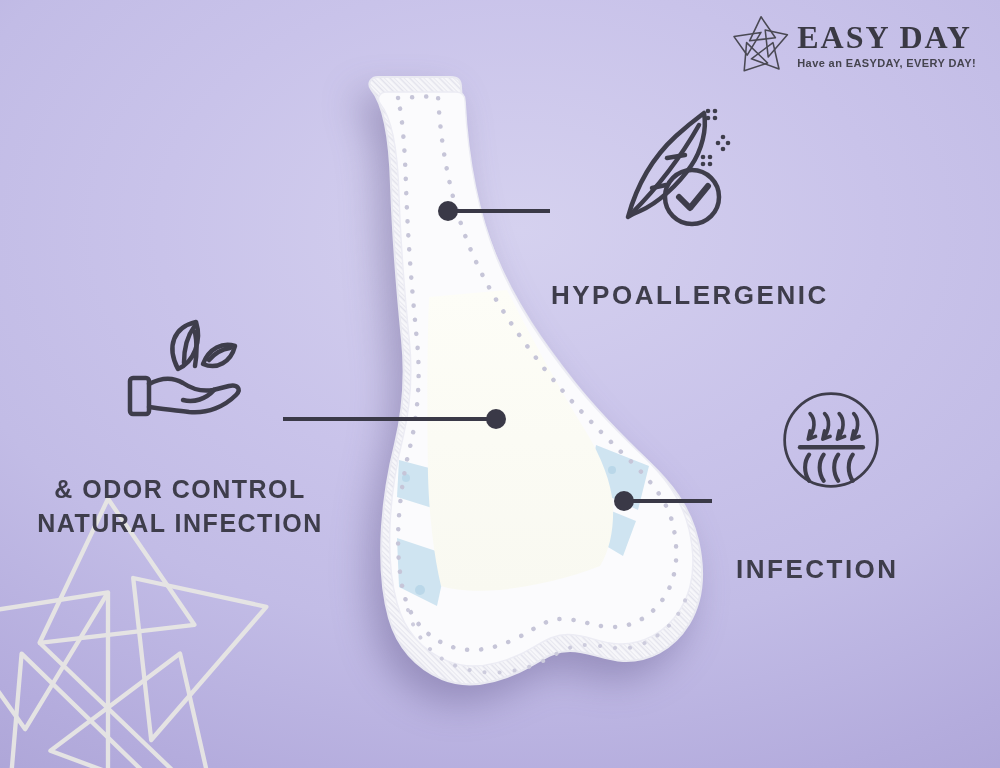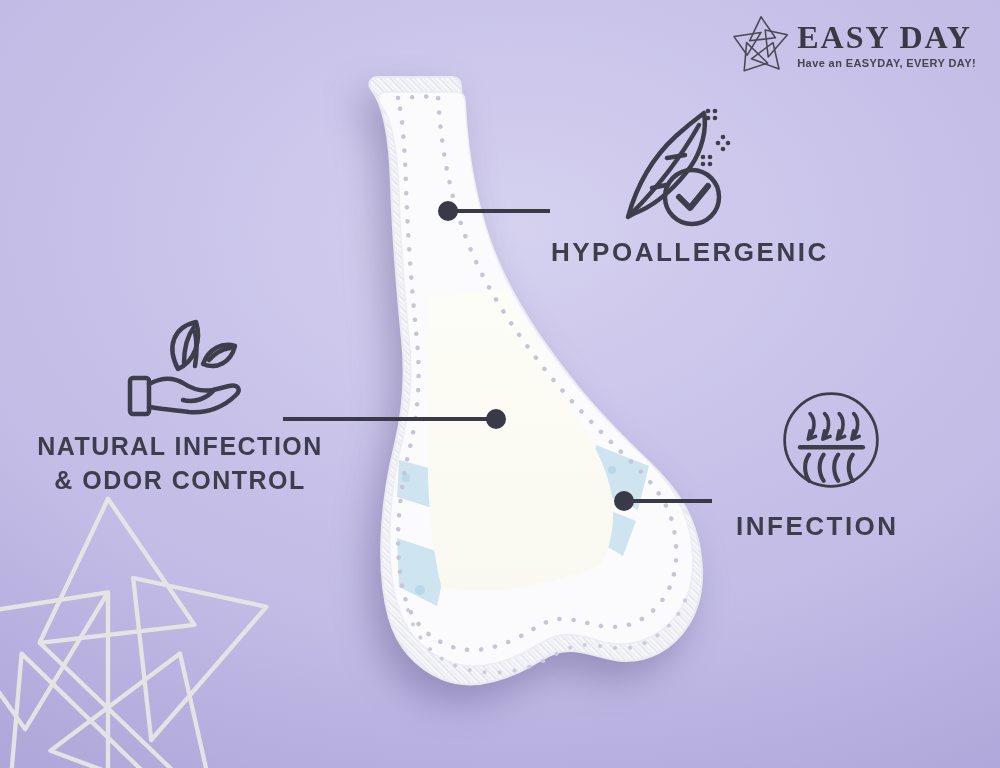--- a/index.html
+++ b/index.html
@@ -21,21 +21,21 @@
       radial-gradient(95% 85% at 52% 30%, var(--background_light) 0%, #c9c3ea 38%, var(--background) 62%, #b4acdd 88%, #aea6d8 100%);
   }
   
   .deco-star{position:absolute;left:-72px;top:488px;width:360px;height:360px;color:var(--star_silver);opacity:.92;}
   
   .pad-svg{position:absolute;left:0;top:0;filter:drop-shadow(-12px 18px 18px rgba(72,62,114,.34));}
   .callout-svg{position:absolute;left:0;top:0;}
   
   .feature-label{
     position:absolute;font-weight:700;color:var(--text_dark);
-    font-size:26px;letter-spacing:2.5px;white-space:nowrap;
+    font-size:26px;letter-spacing:2.5px;white-space:nowrap;margin-top:43px;
   }
   .label-hypo{left:551px;top:237px;}
   .label-breathable{left:736px;top:511px;}
   .label-natural{
     left:12px;top:429px;width:336px;text-align:center;
     font-size:25px;letter-spacing:1.5px;line-height:34px;white-space:normal;
   }
   
   .icon-feather{position:absolute;left:612px;top:96px;width:122px;height:136px;color:var(--text_dark);}
   .icon-hand{position:absolute;left:126px;top:318px;width:130px;height:118px;color:var(--text_dark);}
@@ -165,22 +165,22 @@
       <path d="M23,66 C36,59 47,59 57,65 C66,71 76,74 87,72 L103,68 C111,66 116,71 110,77 C99,88 82,96 63,94 C49,92 35,91 23,89"></path>
       <path d="M88,72 C80,81 68,85 57,82"></path>
       <path d="M52,51 C40,28 48,9 70,4 C76,23 68,44 52,51 Z"></path>
       <path d="M58,45 C58,30 62,17 68,9"></path>
       <path d="M77,46 C83,30 97,24 109,28 C105,44 91,52 77,46 Z"></path>
       <path d="M83,42 C89,35 97,31 104,30"></path>
       <path d="M69,48 C71,36 71,24 69,14"></path>
     </g>
   </svg>
   <div class="feature-label label-natural">
+    <div>&amp; ODOR CONTROL</div>
     <div>NATURAL INFECTION</div>
-    <div>&amp; ODOR CONTROL</div>
   </div>
 
   <svg class="icon-air" viewBox="0 0 110 110">
     <g fill="none" stroke="currentColor" stroke-linecap="round" stroke-linejoin="round">
       <circle cx="55" cy="55" r="51" stroke-width="3"></circle>
       <line x1="21" y1="63" x2="90" y2="63" stroke-width="5"></line>
       <g stroke-width="4">
         <path d="M32,26 C38,32 38,44 30,54 M30,54 L38,51 M30,54 L32,45"></path>
         <path d="M48,26 C54,32 54,44 46,54 M46,54 L54,51 M46,54 L48,45"></path>
         <path d="M64,26 C70,32 70,44 62,54 M62,54 L70,51 M62,54 L64,45"></path>

